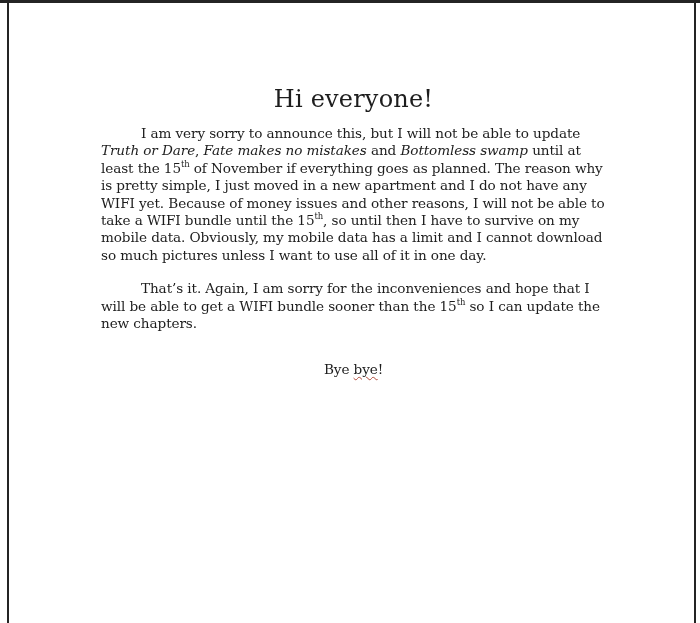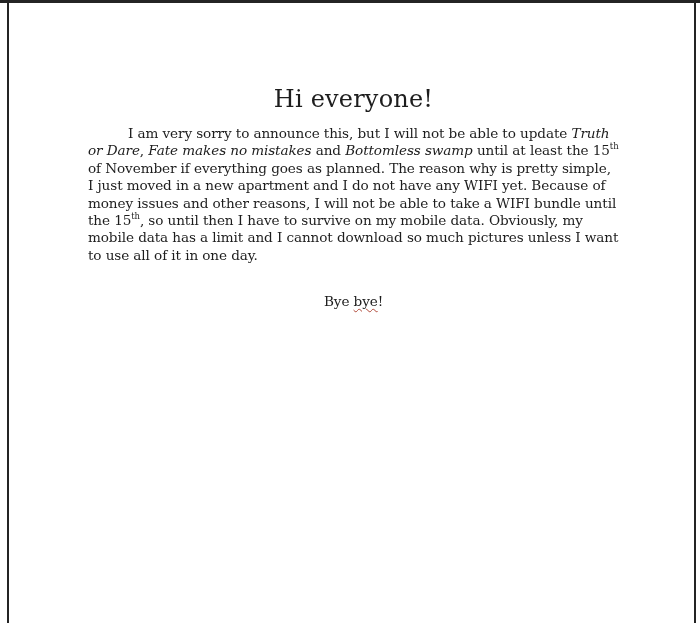--- a/index.html
+++ b/index.html
@@ -44,21 +44,21 @@
   }
   .title {
     margin: 86px 0 0 0;
     font-size: 24px;
     line-height: 26px;
     font-weight: normal;
     text-align: center;
     letter-spacing: 0.2px;
   }
   .para {
-    margin: 3px;
+    margin: 16px;
     font-size: 13.6px;
     line-height: 17.4px;
     text-indent: 40px;
     letter-spacing: -0.1px;
   }
   .para.first { margin-top: 13px; }
   .closing {
     margin: 0;
     font-size: 13.6px;
     line-height: 19.5px;
@@ -91,17 +91,18 @@
 <div class="page">
   <div class="border-top"></div>
   <div class="border-left"></div>
   <div class="border-right"></div>
 
   <div class="content">
     <h1 class="title">Hi everyone!</h1>
 
     <p class="para first"><span>I am very sorry to announce this, but I will not be able to update </span><span class="italic">Truth or Dare</span><span>, </span><span class="italic">Fate makes no mistakes</span><span> and </span><span class="italic">Bottomless swamp</span><span> until at least the 15</span><span class="sup">th</span><span> of November if everything goes as planned. The reason why is pretty simple, I just moved in a new apartment and I do not have any WIFI yet. Because of money issues and other reasons, I will not be able to take a WIFI bundle until the 15</span><span class="sup">th</span><span>, so until then I have to survive on my mobile data. Obviously, my mobile data has a limit and I cannot download so much pictures unless I want to use all of it in one day.</span></p>
 
+    <p class="para"><span>That’s it. Again, I am sorry for the inconveniences and hope that I will be able to get a WIFI bundle sooner than the 15</span><span class="sup">th</span><span> so I can update the new chapters.</span></p>
 
     <p class="closing first"><span>Bye </span><span class="spellcheck">bye</span><span>!</span></p>
 
   </div>
 </div>
 
 </body></html>

